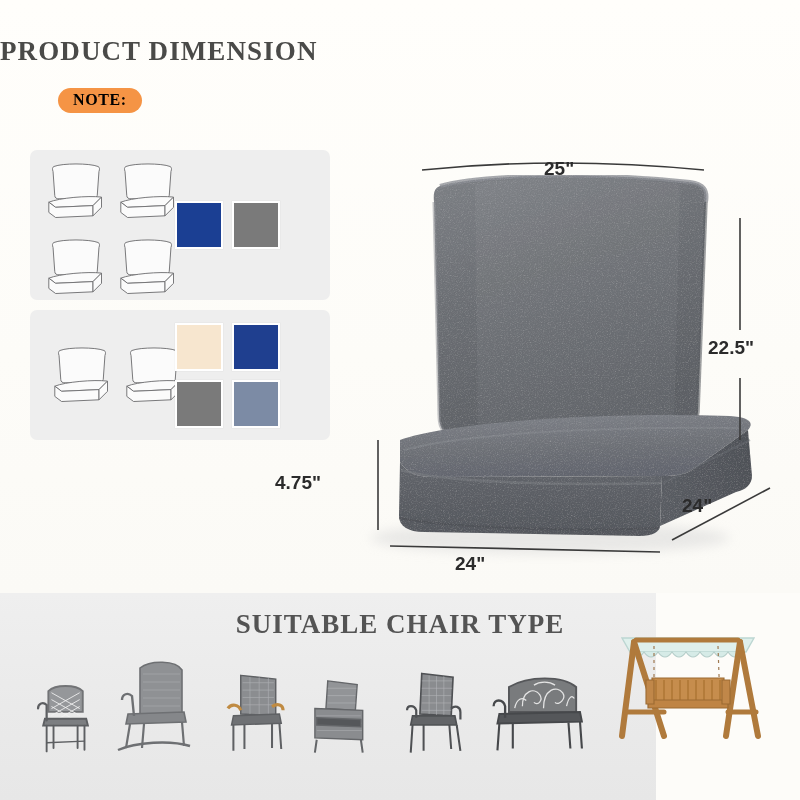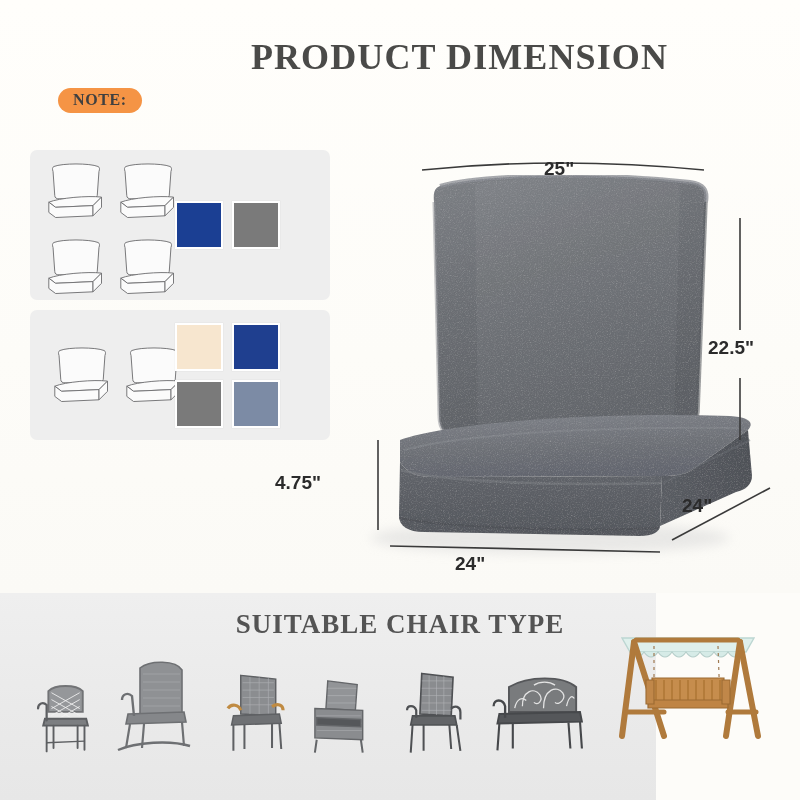--- a/index.html
+++ b/index.html
@@ -25,39 +25,39 @@
     position: absolute;
     left: 0; top: 0;
     width: 800px; height: 593px;
     background: linear-gradient(180deg, #fffefb 0%, #fdfcf8 60%, #fbfaf6 100%);
   }
 
   .page-title {
     position: absolute;
     left: 0; top: 36px;
     width: 668px;
-    text-align: right;
+    text-align: left;
     font-family: "Liberation Serif", "DejaVu Serif", serif;
-    font-size: 36px;
+    font-size: 27px;
     font-weight: 700;
     letter-spacing: 1.1px;
     color: #4a4a48;
     white-space: nowrap;
   }
 
   .note-row {
     position: absolute;
     left: 58px; top: 88px;
     display: flex;
     align-items: center;
     gap: 13px;
   }
   .note-badge {
     background: #f59445;
-    color: #404040;
+    color: #000000;
     font-family: "Liberation Serif", "DejaVu Serif", serif;
     font-weight: 700;
     font-size: 16px;
     letter-spacing: 0.6px;
     border-radius: 13px;
     padding: 4px 15px 5px 15px;
     line-height: 1;
   }
   .note-text {
     font-family: "Liberation Serif", "DejaVu Serif", serif;

